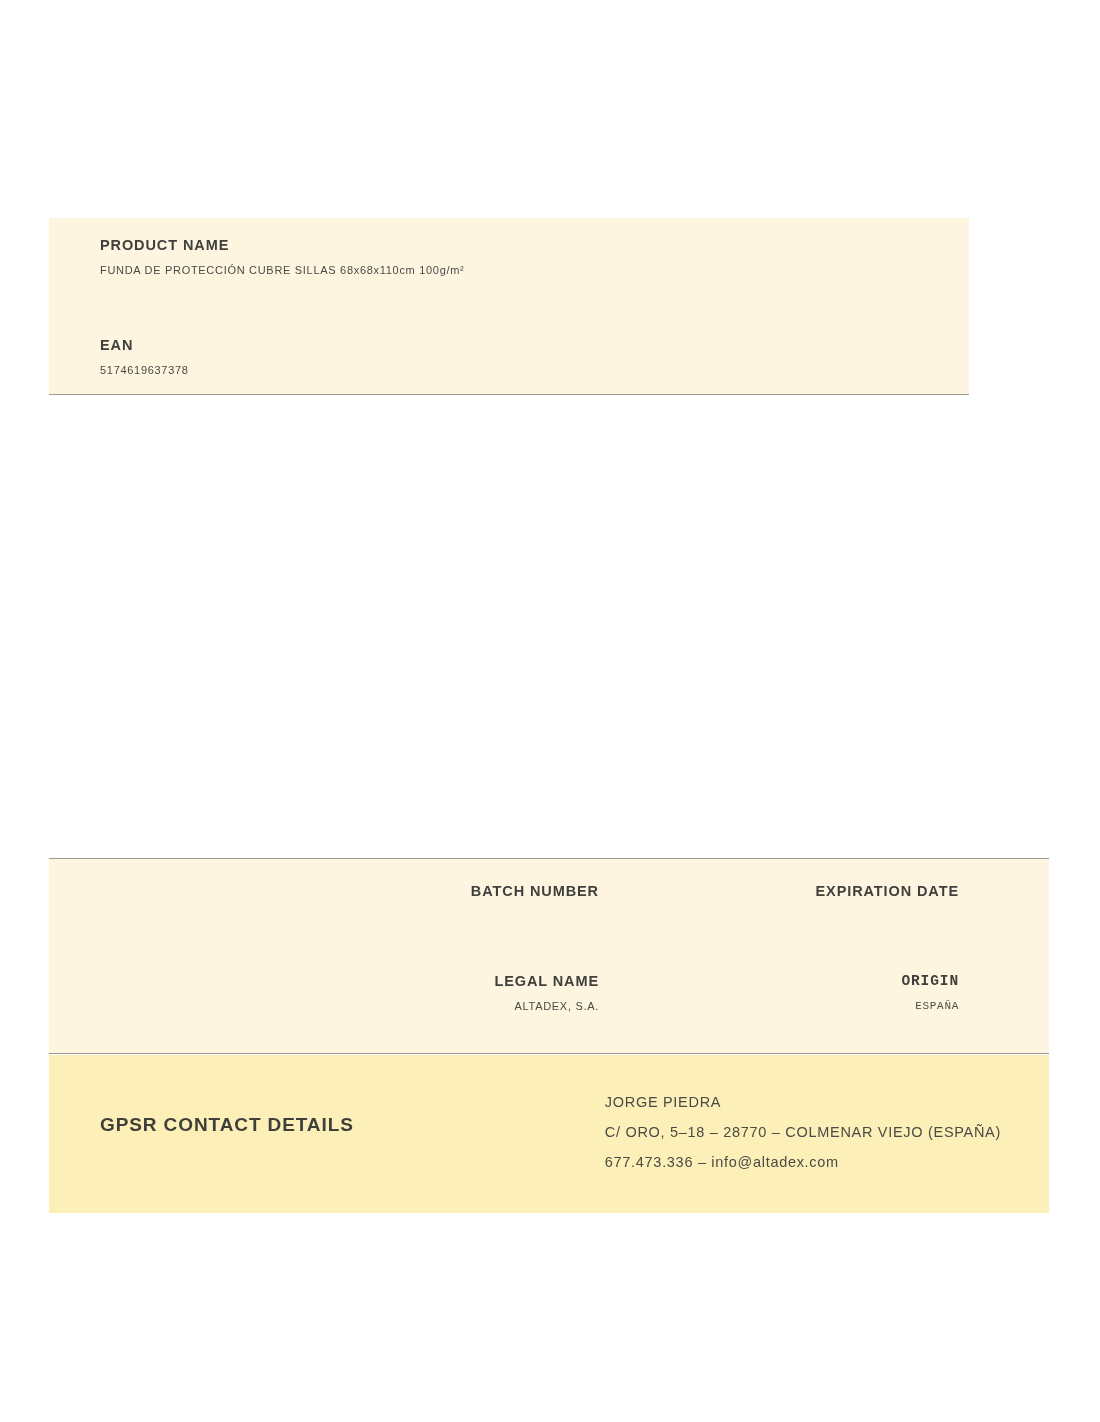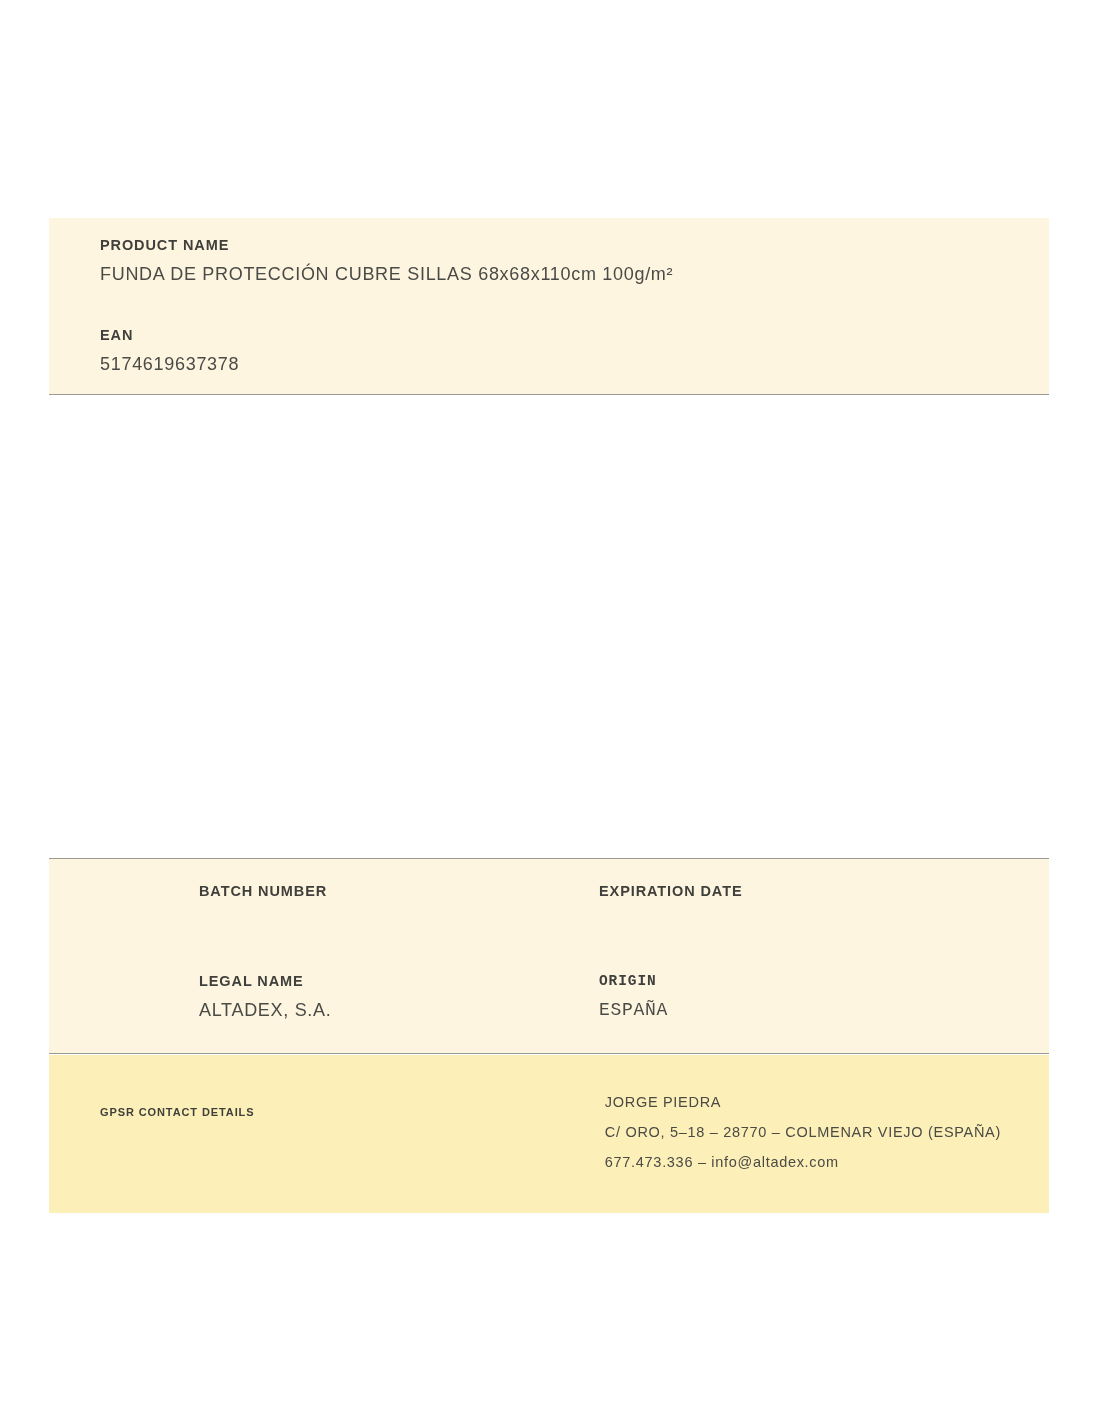--- a/index.html
+++ b/index.html
@@ -22,77 +22,77 @@
     top: 0;
     width: 1100px;
     height: 1422px;
   }
 
   
   .top-block {
     position: absolute;
     left: 49px;
     top: 218px;
-    width: 1000px;
+    width: 920px;
     height: 177px;
     background: #fdf5e0;
     border-bottom: 1px solid #9a9a92;
     box-sizing: border-box;
   }
 
   .field {
     position: absolute;
   }
 
   .field-label {
     font-size: 14.5px;
     font-weight: bold;
     letter-spacing: 0.9px;
     color: #3f3f3b;
     margin: 0 0 11px 0;
     white-space: nowrap;
   }
 
   .field-value {
-    font-size: 18px;
+    font-size: 11px;
     font-weight: normal;
     letter-spacing: 0.7px;
     color: #4a4a46;
     margin: 0;
     white-space: nowrap;
   }
 
   .product-name-field {
     left: 51px;
     top: 19px;
   }
 
   .ean-field {
     left: 51px;
-    top: 109px;
+    top: 119px;
   }
 
   
 
   
   .mid-block {
     position: absolute;
     left: 49px;
     top: 858px;
     width: 1000px;
     height: 196px;
     background: #fdf5e0;
     border-top: 1px solid #9a9a92;
     border-bottom: 1px solid #9a9a92;
     box-sizing: border-box;
   }
 
   .center-field {
     position: absolute;
-    text-align: left;
+    text-align: right;
   }
 
   .center-field .field-label {
     margin-bottom: 11px;
   }
 
   .batch-field {
     left: 150px;
     top: 24px;
     width: 400px;
@@ -125,21 +125,21 @@
     width: 1000px;
     height: 158px;
     background: #fcf0b8;
     box-sizing: border-box;
   }
 
   .gpsr-title {
     position: absolute;
     left: 51px;
     top: 40px;
-    font-size: 11px;
+    font-size: 19px;
     font-weight: bold;
     letter-spacing: 0.9px;
     color: #3f3f3b;
     white-space: nowrap;
   }
 
   .gpsr-lines {
     position: absolute;
     right: 48px;
     top: 39px;

